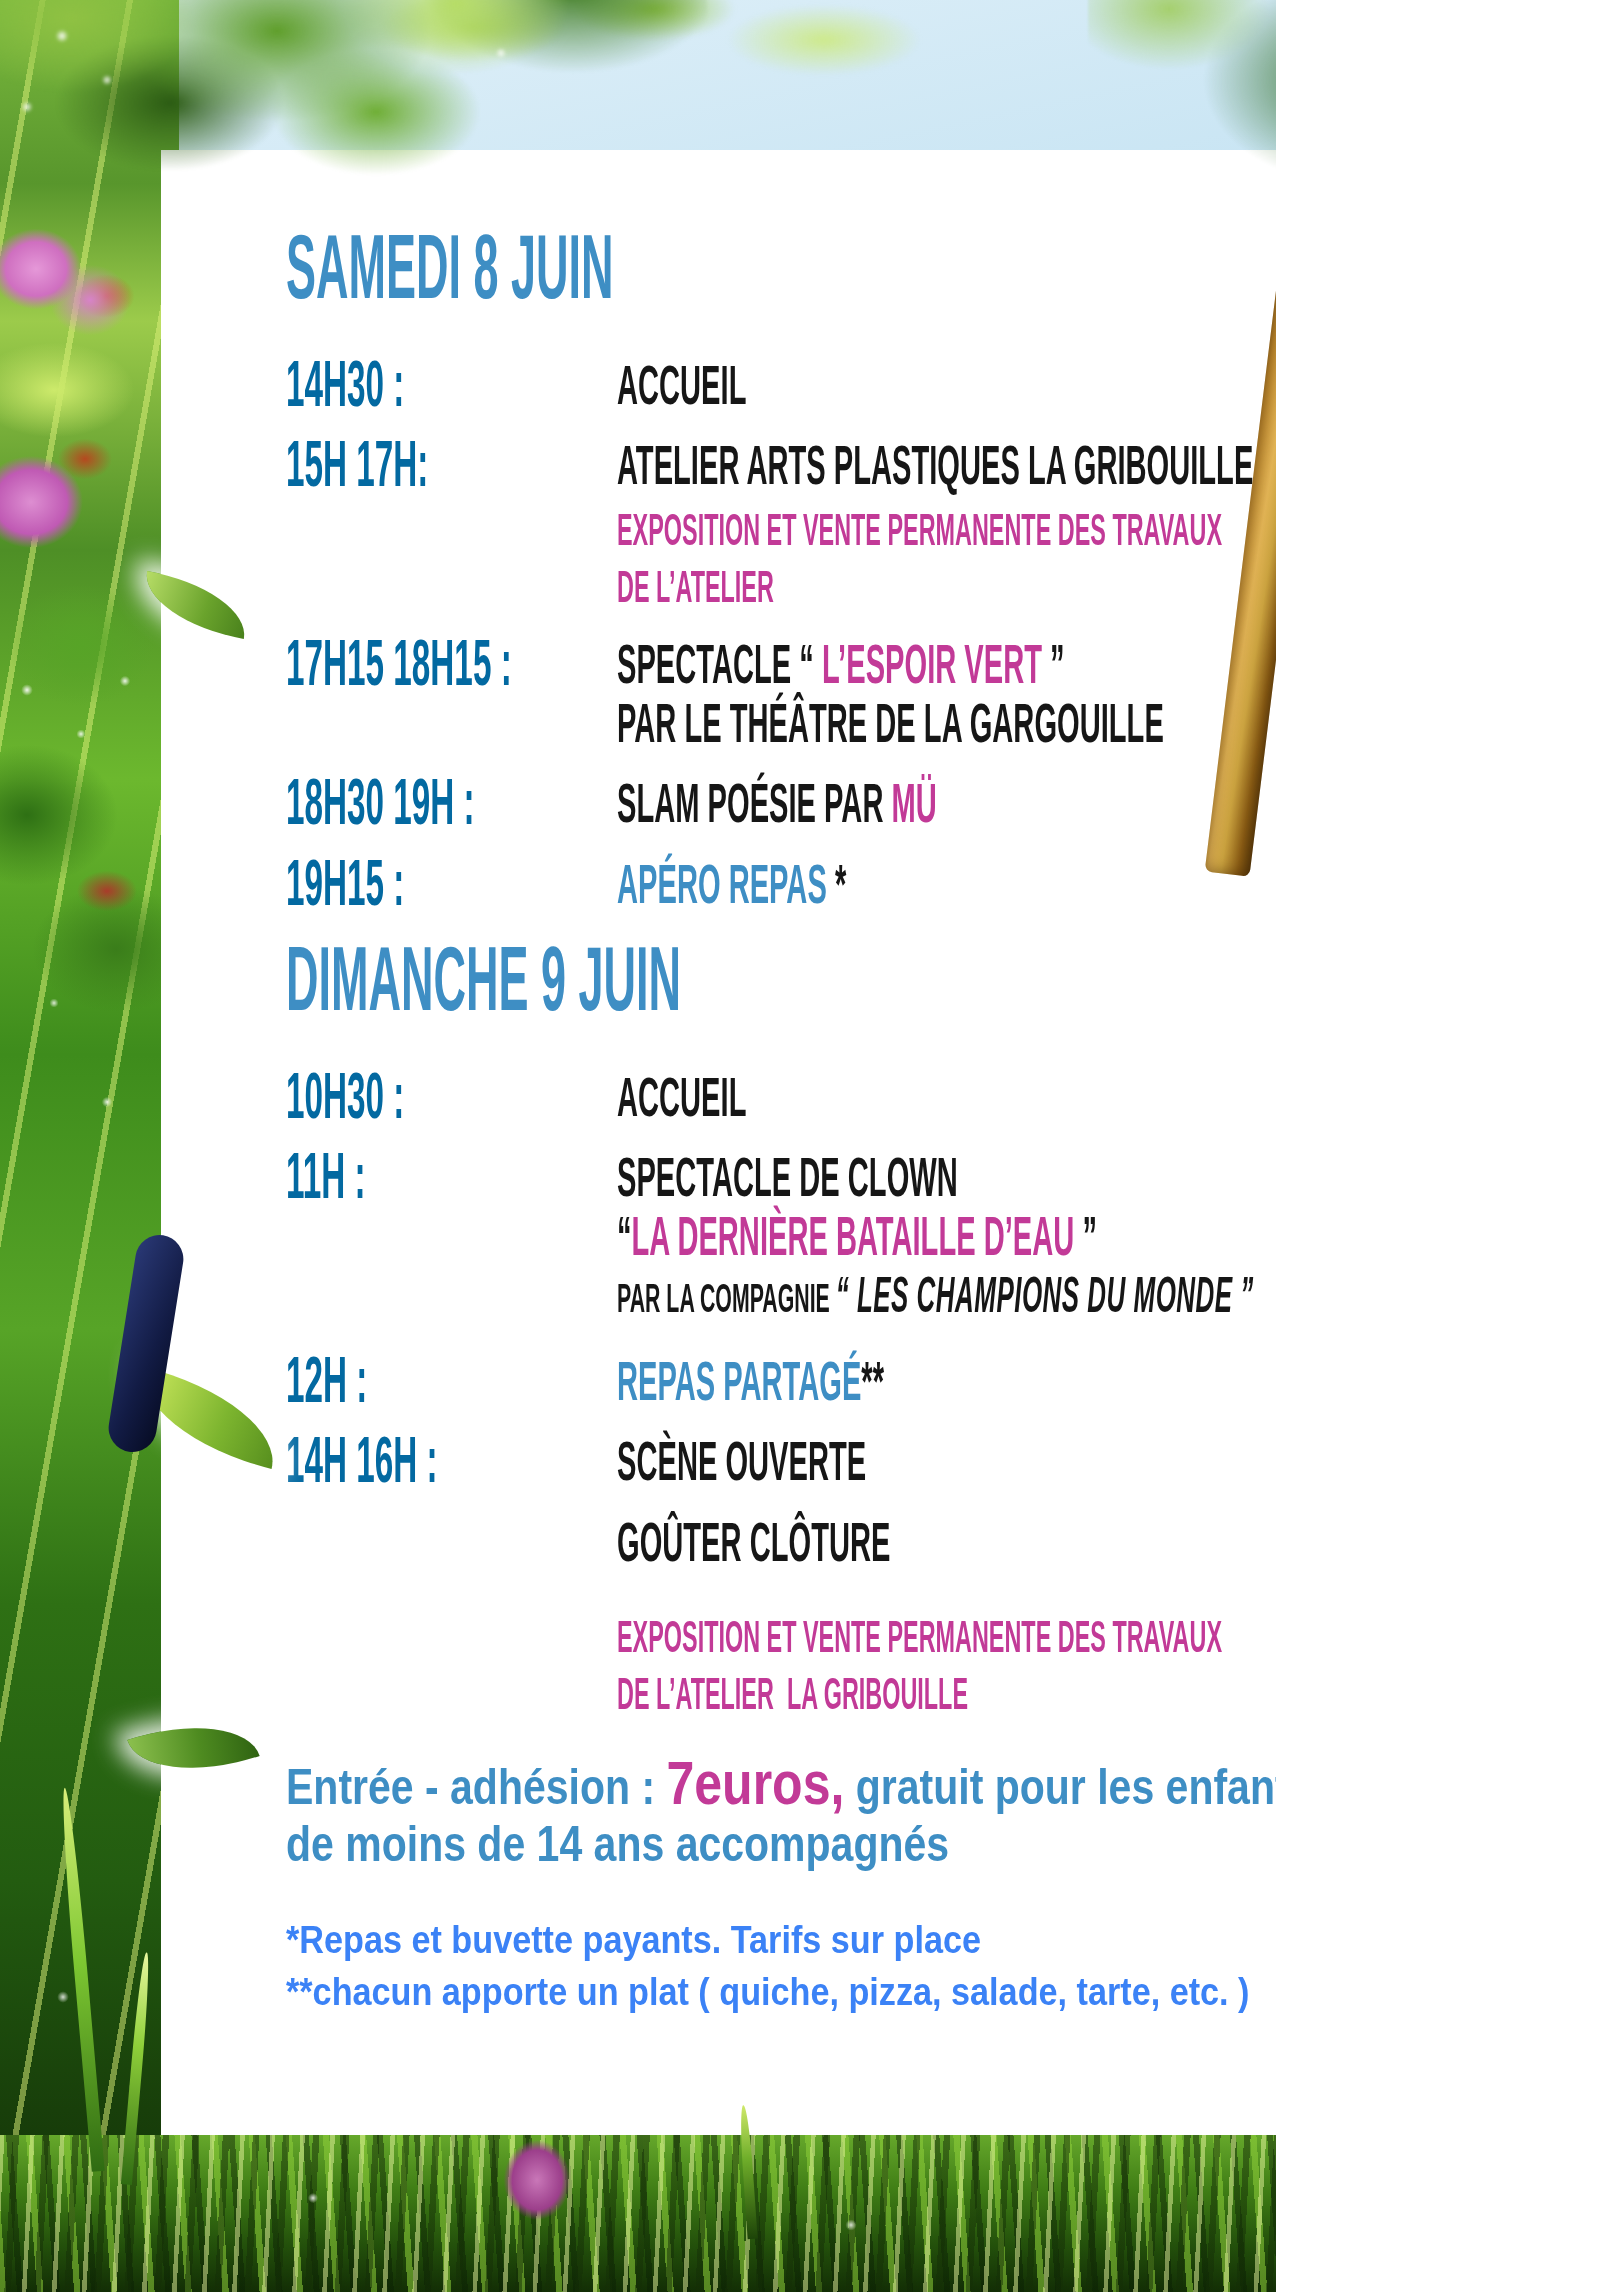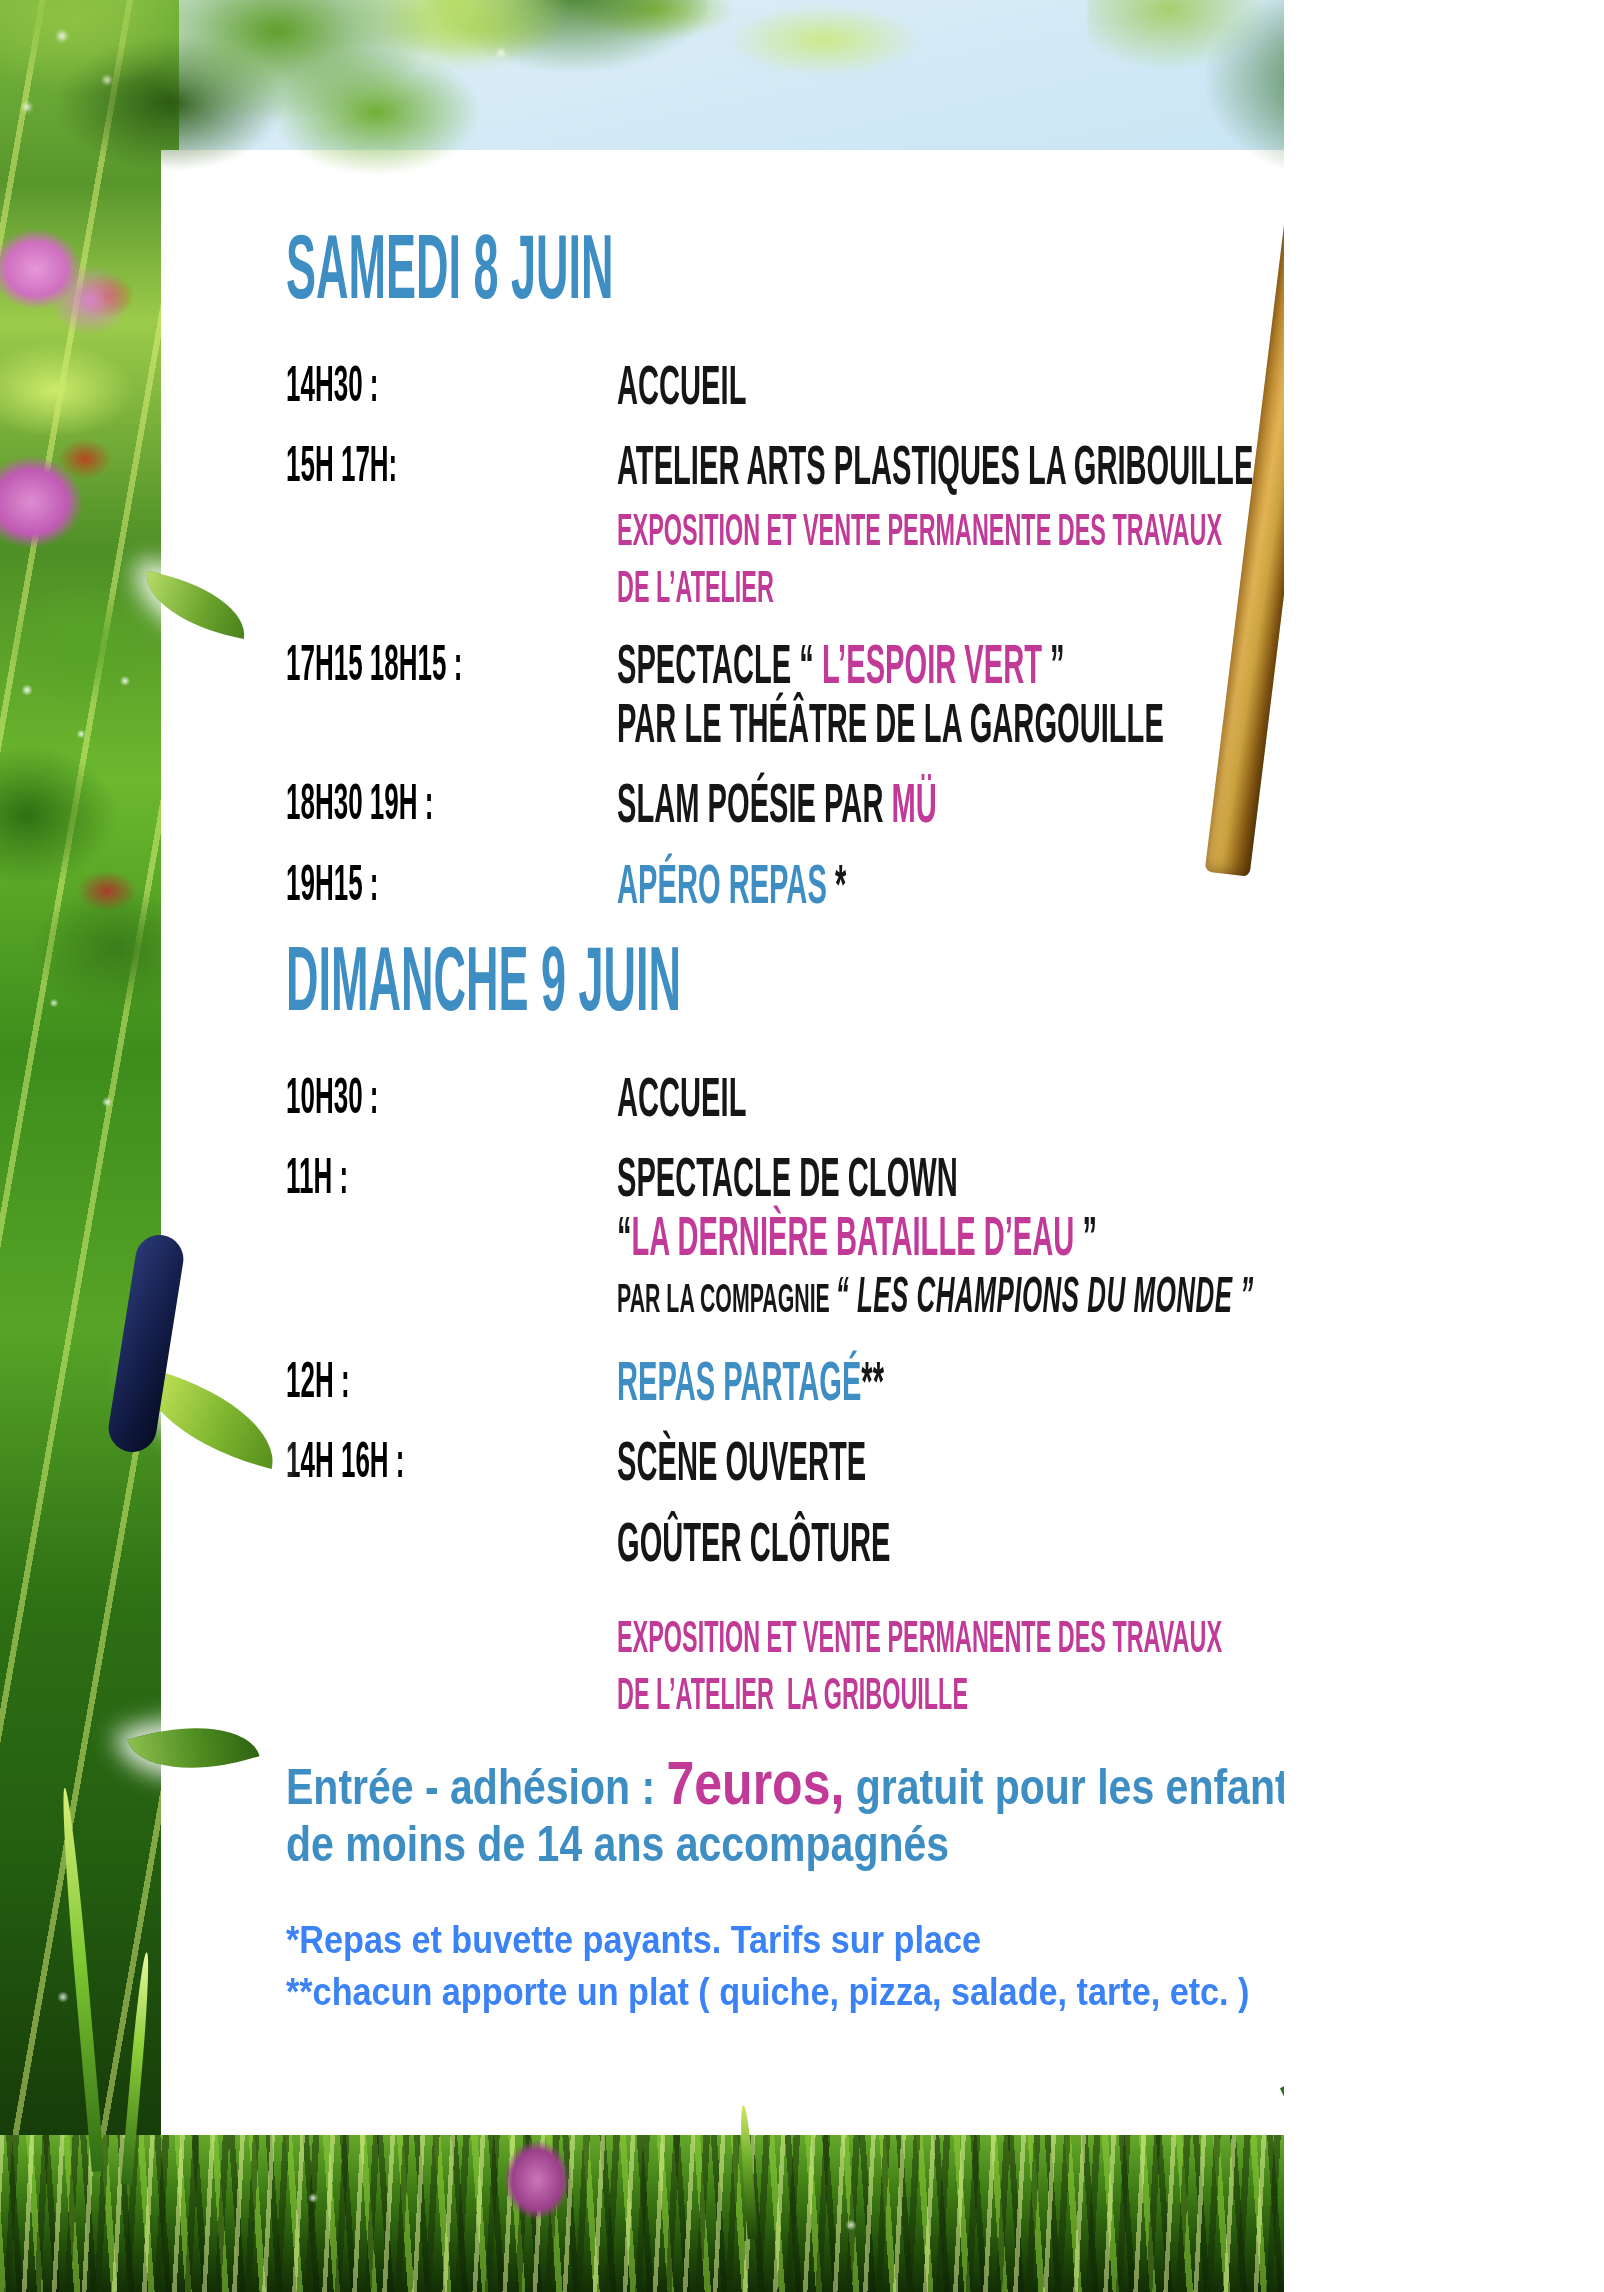--- a/index.html
+++ b/index.html
@@ -1,17 +1,17 @@
 <!DOCTYPE html>
 <html style="font-size:14.3px"><head>
 <meta charset="utf-8">
 <style>
   html,body{margin:0;padding:0;background:#ffffff;}
   .poster{position:relative;width:1276px;height:2293px;overflow:hidden;
-          font-family:"Liberation Sans",sans-serif;font-weight:700;padding-left:8px;}
+          font-family:"Liberation Sans",sans-serif;font-weight:700;}
   .poster *{box-sizing:border-box;}
   .abs{position:absolute;}
 
   
   .sky{inset:0;z-index:0;
     background:linear-gradient(168deg,#e2f1f9 0%,#c7e4f3 18%,#d4ebf6 38%,#e9f5fb 58%,#f9fcfe 74%,#ffffff 88%);}
   .top-mid-foliage{left:358px;top:-27px;width:591px;height:152px;z-index:1;filter:blur(2.7px);
     background:
       radial-gradient(ellipse 134px 49px at 116px 54px,#b8dc6a 0%,rgba(184,220,106,0) 70%),
       radial-gradient(ellipse 116px 45px at 296px 36px,#9ccb4b 0%,rgba(156,203,75,0) 70%),
@@ -138,21 +138,21 @@
   .bl5{left:743px;top:2105px;width:9.9px;height:134px;transform:rotate(-4deg);
        background:linear-gradient(0deg,#1d4408,#6fae2a 60%,#cfe96a);border-radius:50% 50% 0 0;}
 
   
   .cond{display:inline-block;transform:scaleX(var(--sx,.52));transform-origin:0 50%;white-space:pre;}
   .day-title{color:#3E8EC4;font-size:90px;line-height:1.02;margin:0 0 41px 0;}
   .day-title .cond{--sx:.5;}
   .day + .day{margin-top:14px;}
   .row{display:flex;margin-bottom:21.5px;}
   .row.gap-lg{margin-top:34px;}
-  .time{width:331px;flex:none;color:#000000;font-size:50px;line-height:59px;}
+  .time{width:331px;flex:none;color:#0369a1;font-size:64px;line-height:59px;}
   .line{display:block;}
   .main-line{font-size:56px;line-height:59px;color:#161616;}
   .sub-line{font-size:45px;line-height:50px;margin-top:7.2px;color:#C23A97;}
   .main-line + .sub-line{margin-top:10.7px;}
   .credit-line{font-size:41px;line-height:61px;color:#161616;}
   .seg-black{color:#161616;}
   .seg-blue{color:#3E8EC4;}
   .seg-magenta{color:#C23A97;}
   .seg-small{font-size:41px;color:#161616;}
   .seg-italic{font-style:italic;font-size:50px;color:#161616;letter-spacing:0.9px;}

